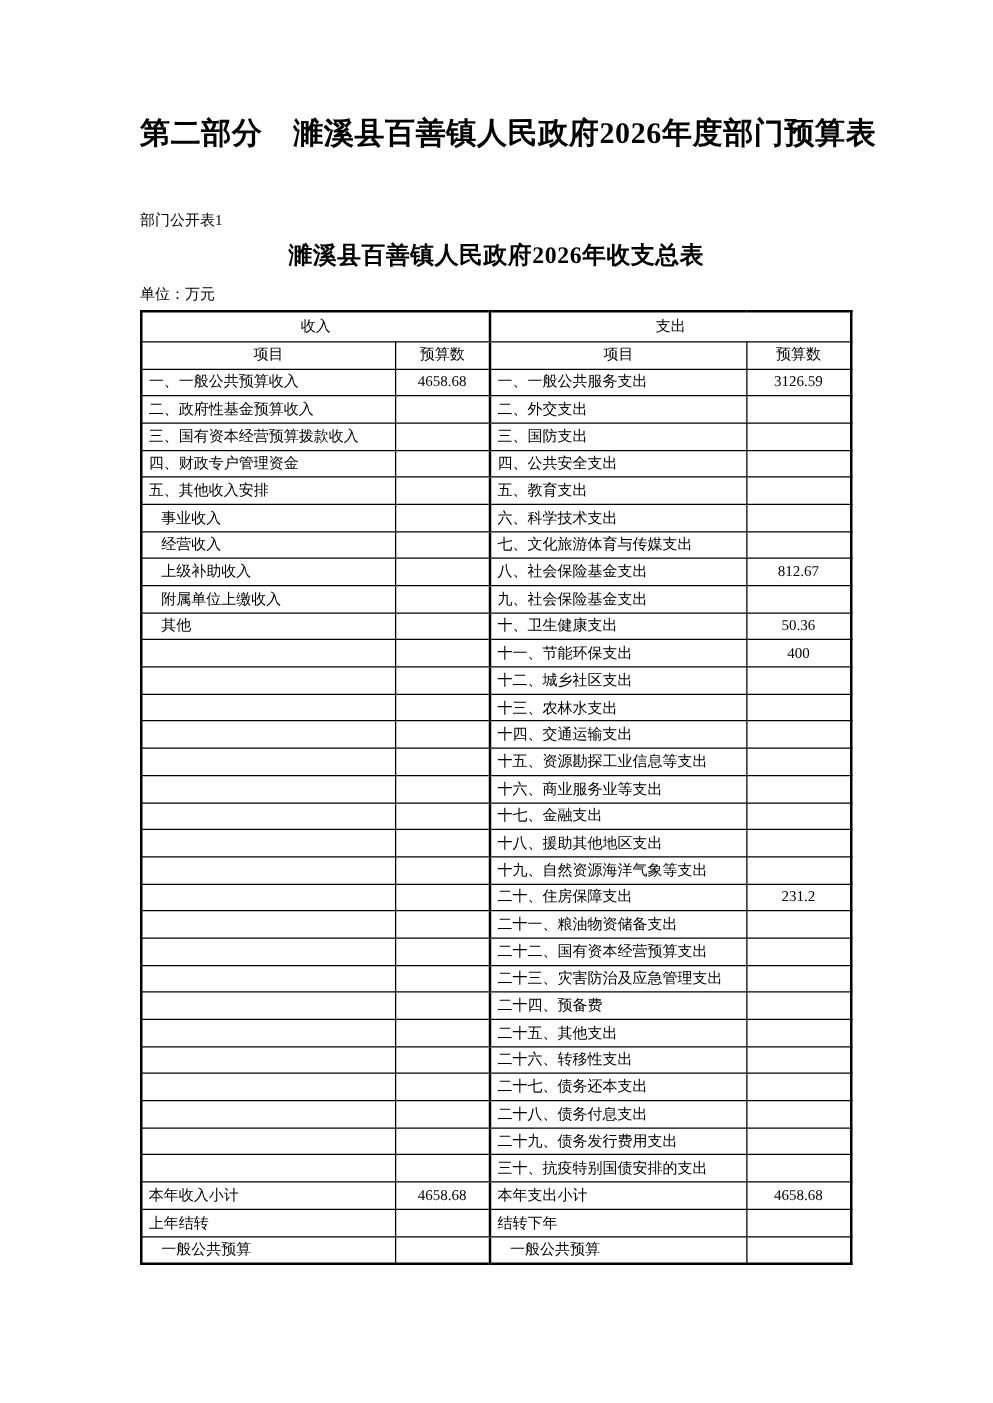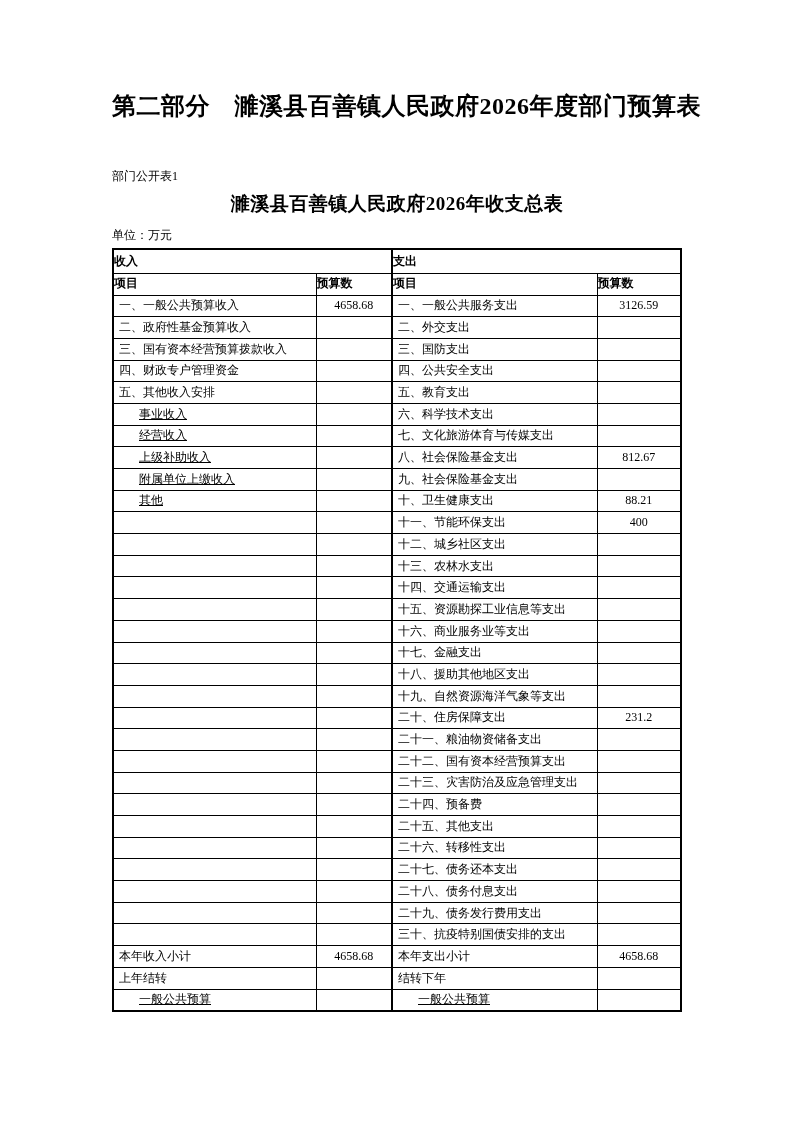--- a/index.html
+++ b/index.html
@@ -47,26 +47,26 @@
     table-layout: fixed;
     border: 2px solid #000;
   }
   table.budget th, table.budget td {
     border: 1px solid #000;
     font-size: 12px;
     line-height: 1.1;
     overflow: hidden;
     white-space: nowrap;
   }
-  table.budget th { font-weight: bold; text-align: left; }
+  table.budget th { font-weight: normal; text-align: center; }
   tr.sec-row th { height: 24px; }
   tr.col-row th { height: 22px; }
   table.budget td { height: 21.7px; }
   td.item { text-align: left; padding-left: 5px; }
-  td.item.indent { padding-left: 25px; text-decoration: underline; }
+  td.item.indent { padding-left: 15px; }
   td.val { text-align: center; padding: 0 4px; }
   .mid { border-left: 2px solid #000 !important; }
 </style>
 </head>
 <body>
 
 <div class="content">
   <div class="main-title">第二部分　濉溪县百善镇人民政府2026年度部门预算表</div>
   <div class="table-label">部门公开表1</div>
   <div class="table-title">濉溪县百善镇人民政府2026年收支总表</div>
@@ -143,21 +143,21 @@
         <tr>
           <td class="item indent">附属单位上缴收入</td>
           <td class="val"></td>
           <td class="item mid">九、社会保险基金支出</td>
           <td class="val"></td>
         </tr>
         <tr>
           <td class="item indent">其他</td>
           <td class="val"></td>
           <td class="item mid">十、卫生健康支出</td>
-          <td class="val">88.21</td>
+          <td class="val">50.36</td>
         </tr>
         <tr>
           <td class="item"></td>
           <td class="val"></td>
           <td class="item mid">十一、节能环保支出</td>
           <td class="val">400</td>
         </tr>
         <tr>
           <td class="item"></td>
           <td class="val"></td>

